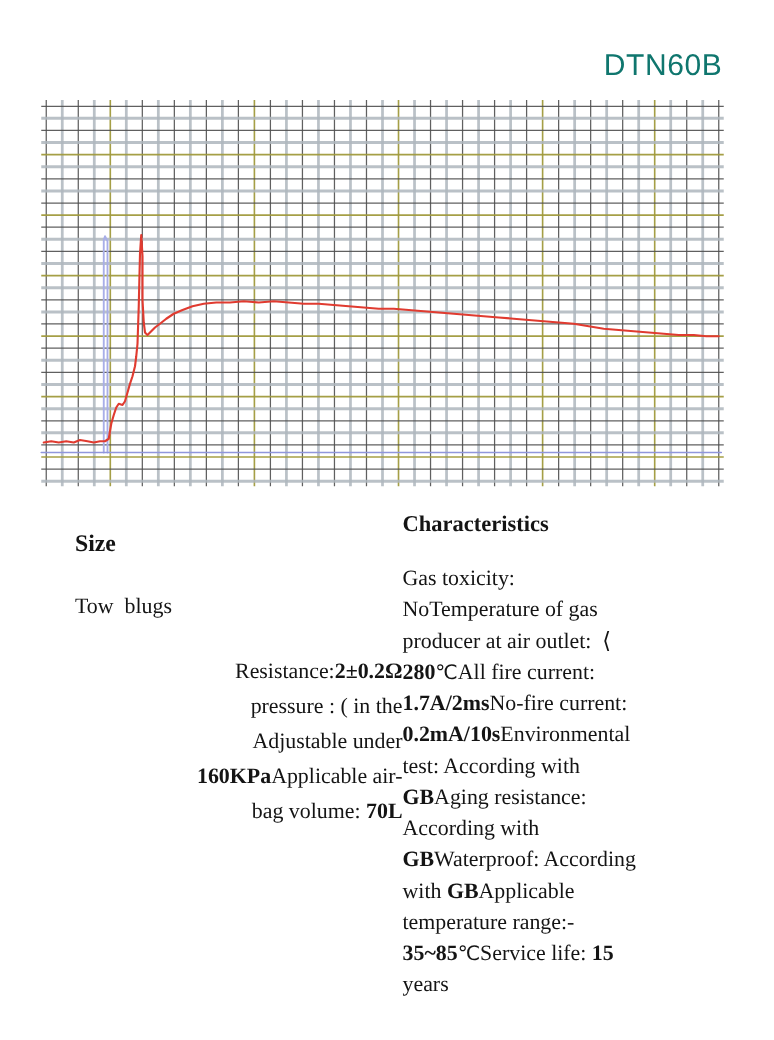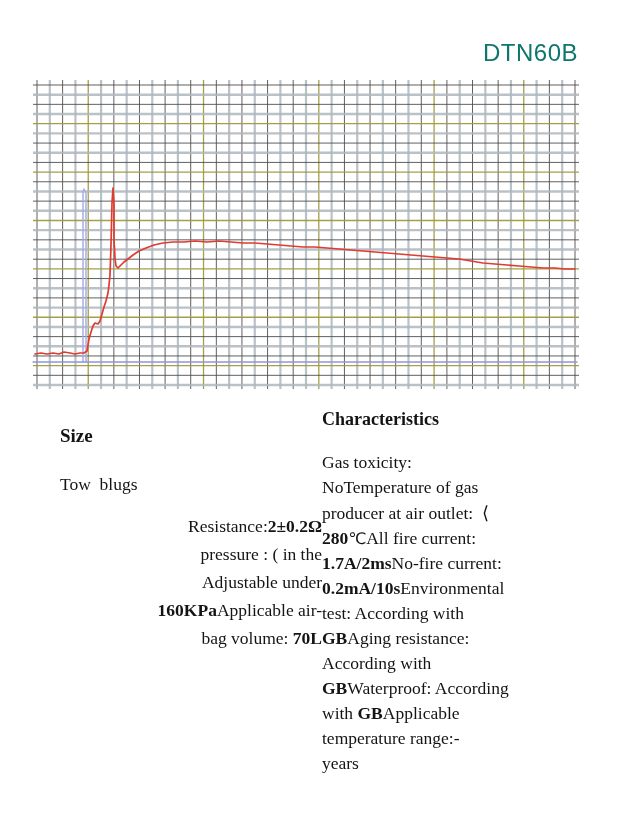--- a/index.html
+++ b/index.html
@@ -13,21 +13,21 @@
     font-size:24px;font-weight:400;letter-spacing:0.5px;color:#0f766e;
   }
   .chart-wrap{
     position:absolute;left:37px;top:85px;width:538px;height:300px;
   }
   .chart-wrap svg{overflow:visible;display:block;}
   .col{position:absolute;}
   .col .heading{font-weight:700;}
   #size-col{left:60px;top:424px;width:262px;font-size:17.5px;}
   #size-col .heading{font-size:19px;line-height:24px;margin-bottom:22px;}
-  #size-col .para1{line-height:28px;margin-bottom:14px;}
+  #size-col .para1{line-height:28px;margin-bottom:24px;}
   #size-col .para2{line-height:28px;text-align:right;}
   #char-col{left:322px;top:407px;width:278px;font-size:17.5px;}
   #char-col .heading{font-size:18px;line-height:24px;margin-bottom:19px;}
   #char-col .lines{line-height:25px;}
   .tline{white-space:pre-wrap;}
   .tline span{white-space:pre-wrap;}
   .b{font-weight:700;}
   .angle{font-family:"DejaVu Sans", sans-serif;font-size:18px;}
   .cdeg{font-family:"DejaVu Sans", sans-serif;font-size:16px;}
 </style>
@@ -141,15 +141,16 @@
       <div class="tline"><span>producer at air outlet:  </span><span class="angle">⟨</span></div>
       <div class="tline"><span class="b">280</span><span class="cdeg">℃</span><span>All fire current:</span></div>
       <div class="tline"><span class="b">1.7A/2ms</span><span>No-fire current:</span></div>
       <div class="tline"><span class="b">0.2mA/10s</span><span>Environmental</span></div>
       <div class="tline"><span>test: According with</span></div>
       <div class="tline"><span class="b">GB</span><span>Aging resistance:</span></div>
       <div class="tline"><span>According with</span></div>
       <div class="tline"><span class="b">GB</span><span>Waterproof: According</span></div>
       <div class="tline"><span>with </span><span class="b">GB</span><span>Applicable</span></div>
       <div class="tline"><span>temperature range:-</span></div>
+      <div class="tline"><span class="b">35~85</span><span class="cdeg">℃</span><span>Service life: </span><span class="b">15</span></div>
       <div class="tline"><span>years</span></div>
     </div>
 </div>
 
 </body></html>

